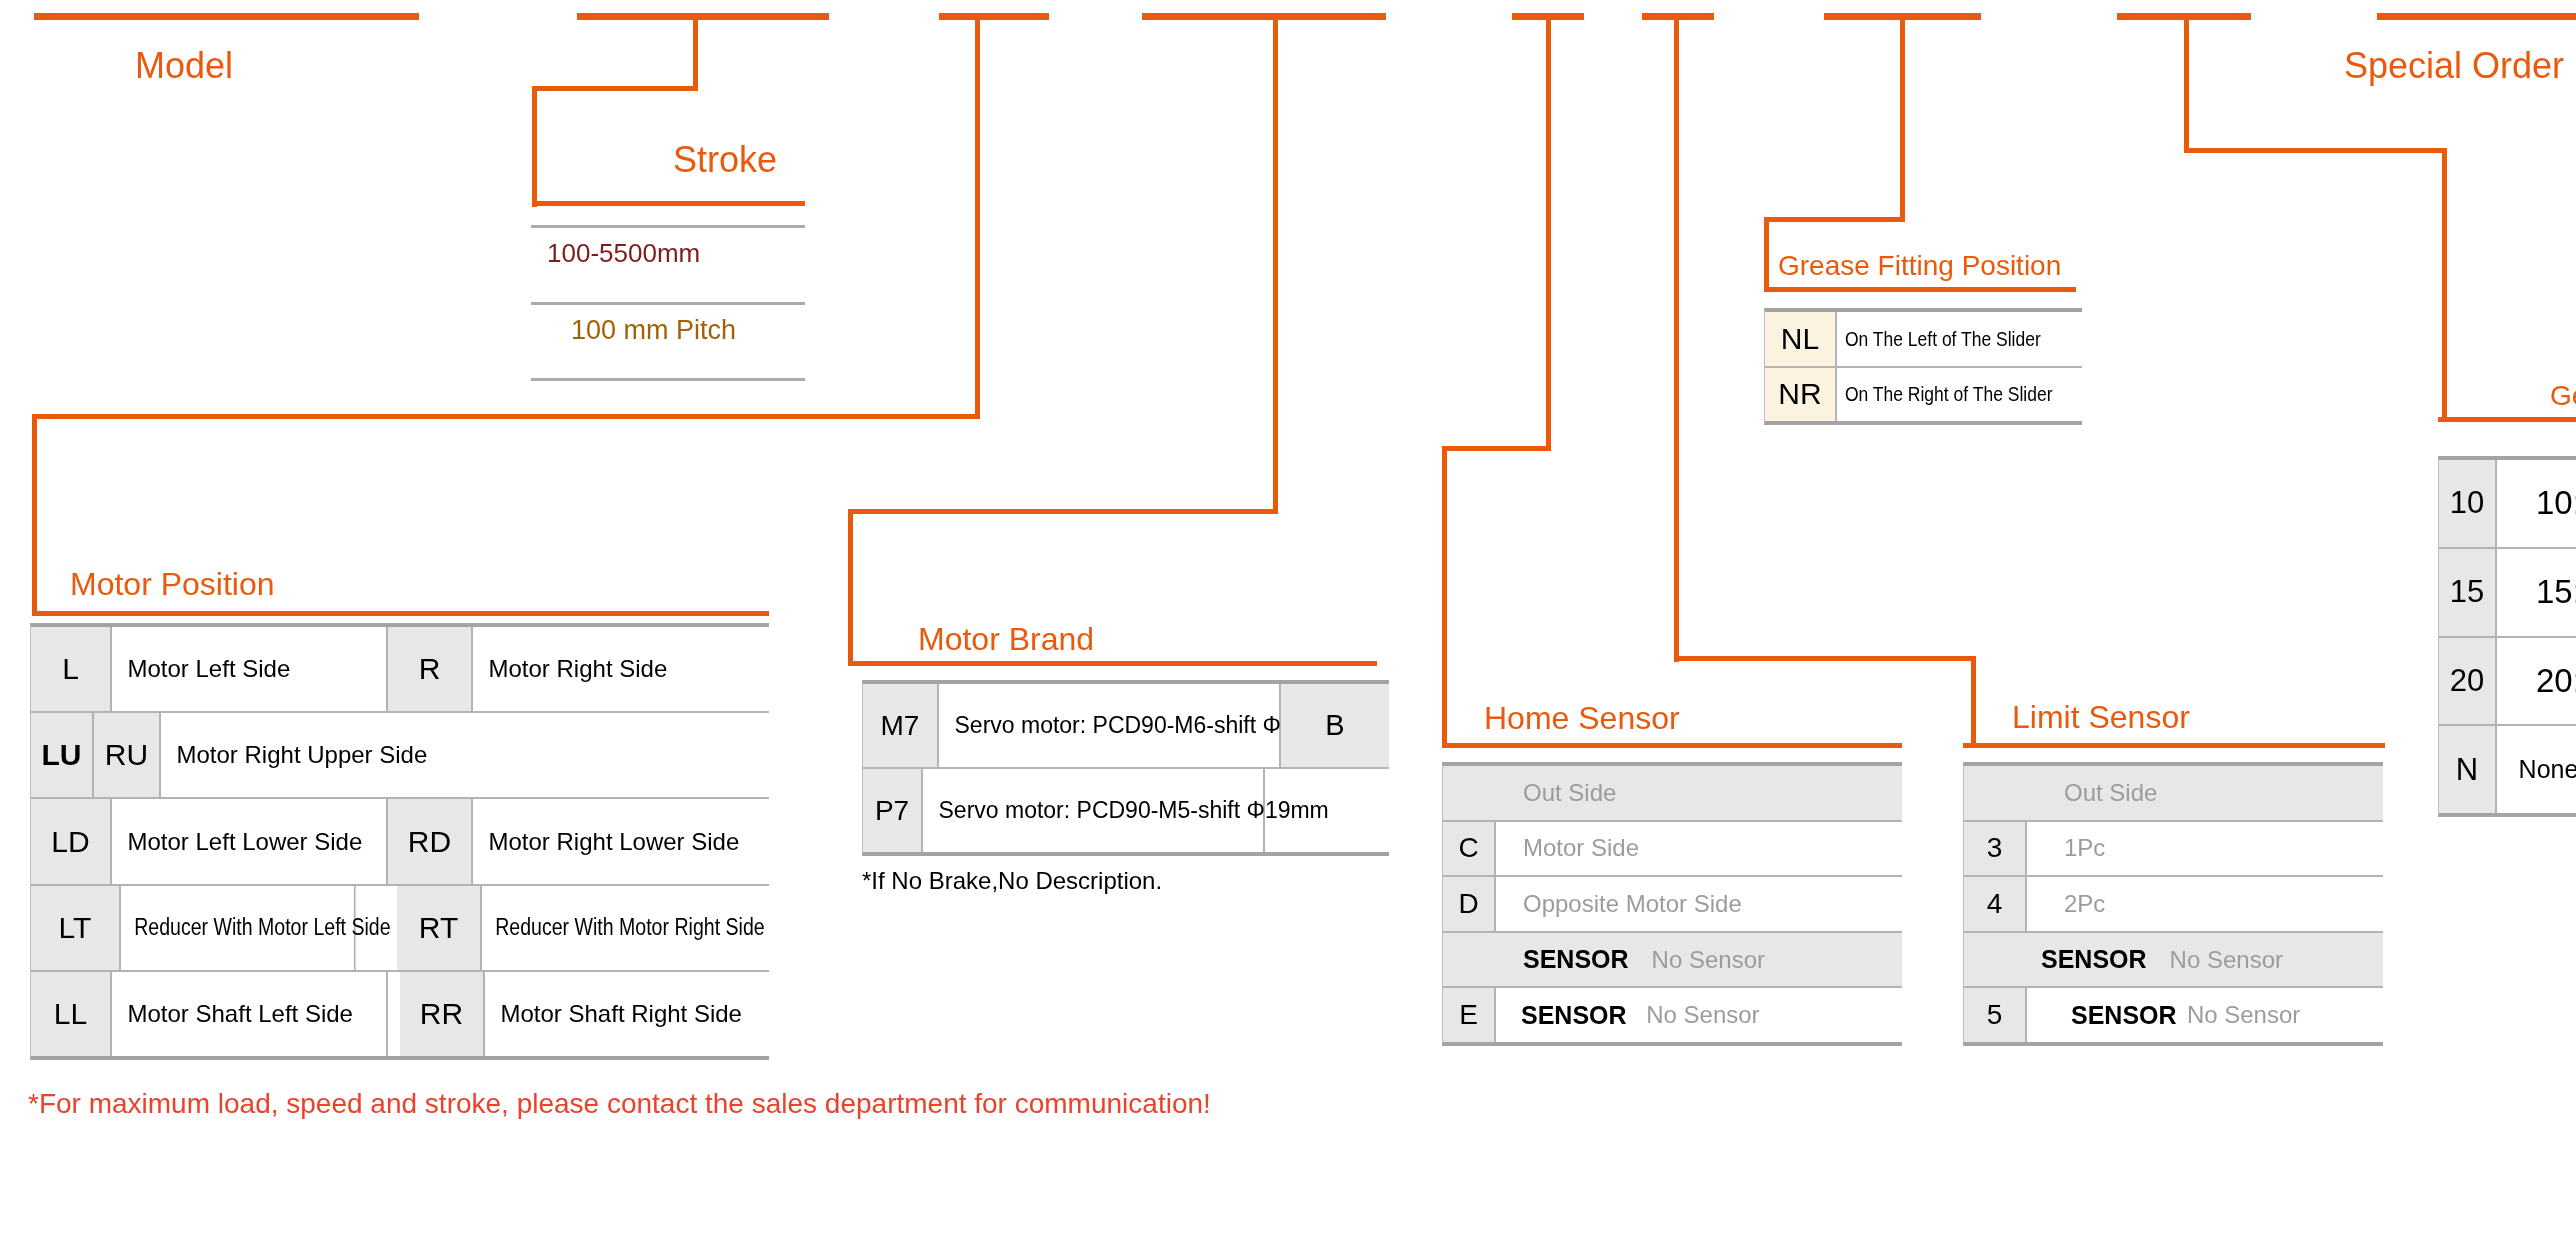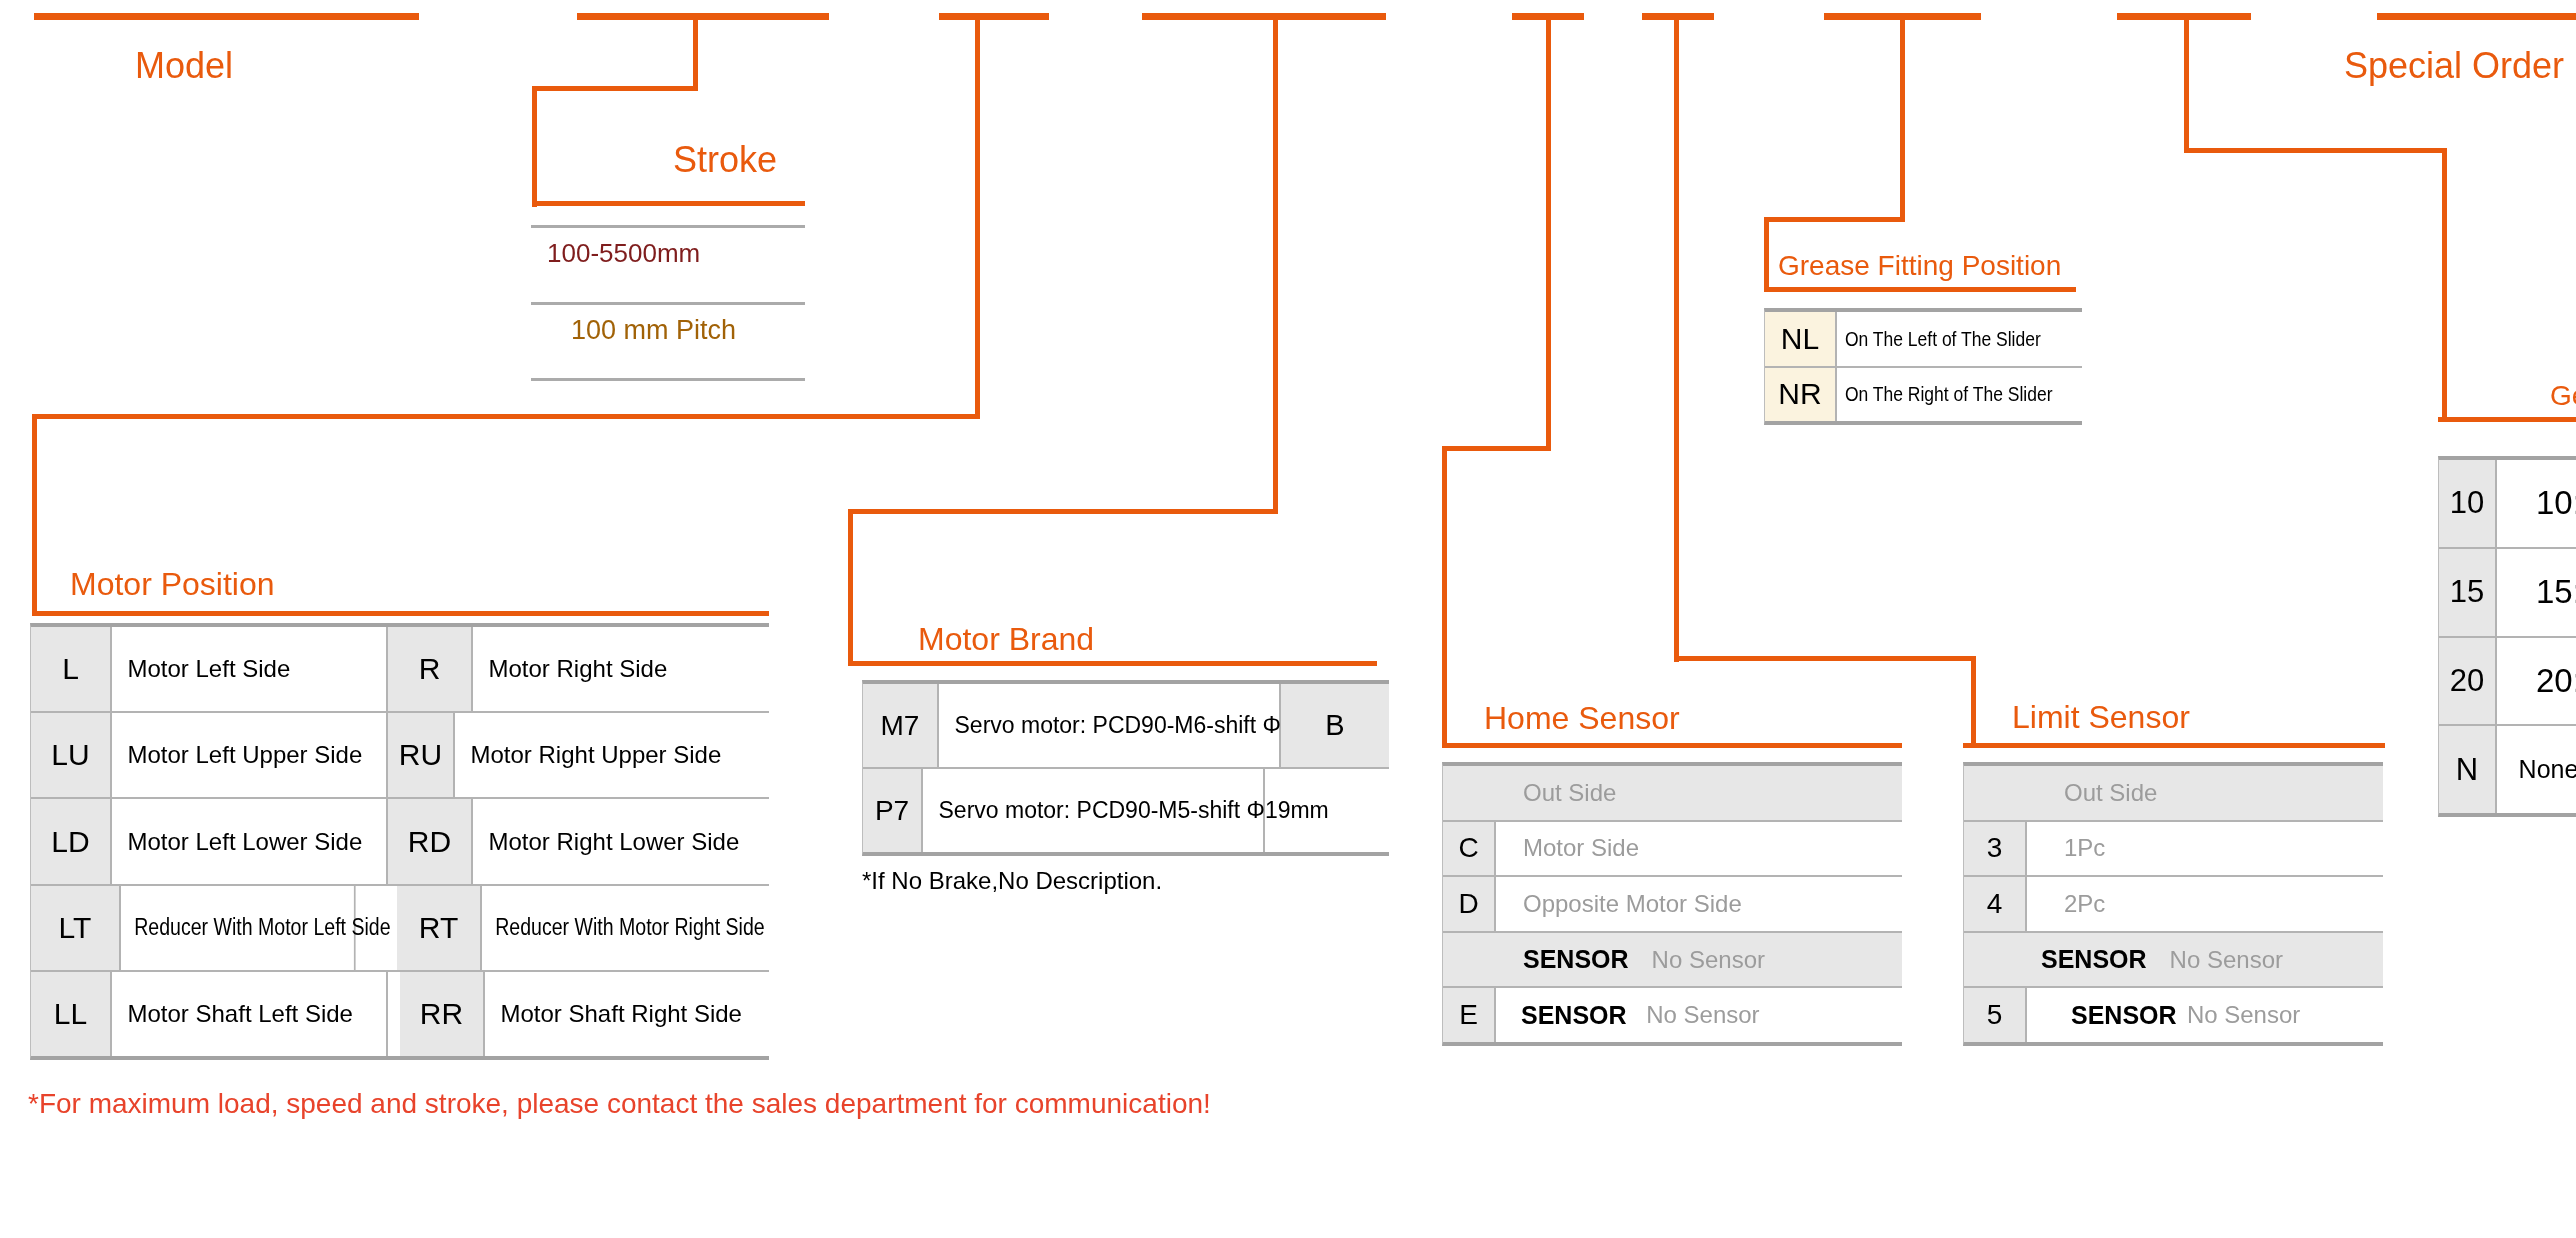--- a/index.html
+++ b/index.html
@@ -100,22 +100,21 @@
   <div class="gline" style="left:531px;top:378px;width:274px;height:3.1px;"></div>
 
   <div class="tbl" style="left:30px;top:623px;width:739px;height:437px;">
     <div class="row">
       <div class="cell code" style="width:81px;">L</div>
       <div class="cell desc" style="width:276px;flex:0 0 auto;border-right:2.1px solid #B3B3B3;">Motor Left Side</div>
       <div class="cell code" style="width:85px;">R</div>
       <div class="cell desc">Motor Right Side</div>
     </div>
     <div class="row">
-      <div class="cell code" style="width:81px;">LU</div>
-      <div class="cell desc" style="width:276px;flex:0 0 auto;border-right:2.1px solid #B3B3B3;">Motor Left Upper Side</div>
+      <div class="cell code" style="width:63px;font-weight:bold;">LU</div>
       <div class="cell code" style="width:67px;">RU</div>
       <div class="cell desc">Motor Right Upper Side</div>
     </div>
     <div class="row">
       <div class="cell code" style="width:81px;">LD</div>
       <div class="cell desc" style="width:276px;flex:0 0 auto;border-right:2.1px solid #B3B3B3;">Motor Left Lower Side</div>
       <div class="cell code" style="width:85px;">RD</div>
       <div class="cell desc">Motor Right Lower Side</div>
     </div>
     <div class="row">

